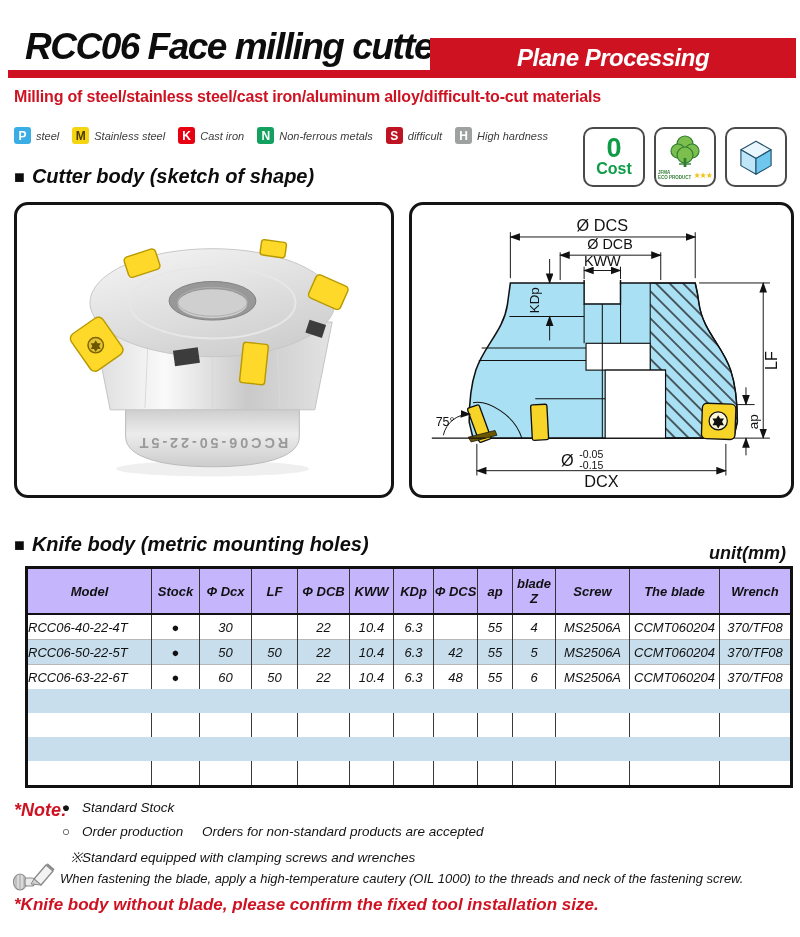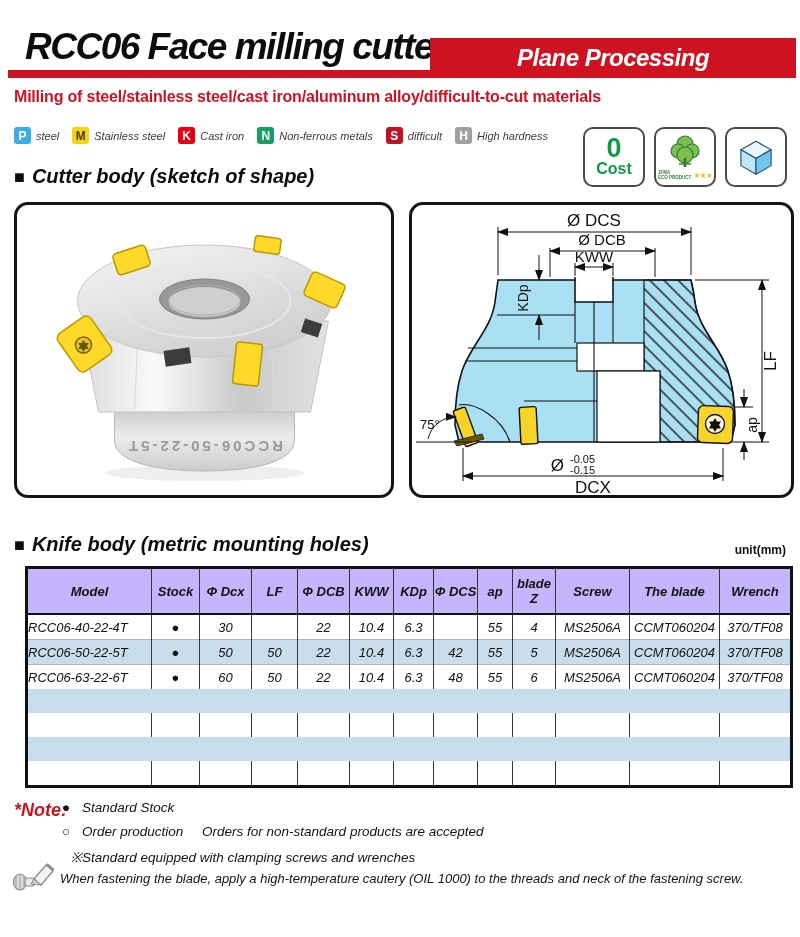--- a/index.html
+++ b/index.html
@@ -31,24 +31,24 @@
   .cost{font-weight:700;font-size:16px;color:var(--green);}
   .eco-strip{display:flex;align-items:flex-end;gap:2px;margin-top:1px;}
   .eco-txt{font-size:4.5px;line-height:1.1;color:#2f7d32;font-weight:700;white-space:pre-line;text-align:left;}
   .eco-stars{font-size:8px;color:#f0c419;letter-spacing:-1px;}
 
   
   .sec{position:absolute;font-style:italic;font-weight:700;font-size:20px;color:#0d0d0d;white-space:nowrap;}
   .sec .sq{font-style:normal;margin-right:7px;font-size:18px;}
   .sec1{left:14px;top:165px;}
   .sec2{left:14px;top:533px;}
-  .unit{position:absolute;right:14px;top:543px;font-weight:700;font-size:12px;}
-
-  
-  .imgbox{position:absolute;box-sizing:border-box;border:3px solid #141414;border-radius:14px;background:#fff;}
+  .unit{position:absolute;right:14px;top:543px;font-style:italic;font-weight:700;font-size:18px;}
+
+  
+  .imgbox{position:absolute;box-sizing:border-box;border:3px solid #141414;border-radius:14px;background:#fff;padding-left:16px;}
   .box-photo{left:14px;top:202px;width:380px;height:296px;}
   .box-diagram{left:409px;top:202px;width:385px;height:296px;}
   .imgbox svg{display:block;width:100%;height:100%;}
 
   .d-body{fill:var(--diag-blue);stroke:#111;stroke-width:1.6;}
   .d-hatch{fill:url(#hatch);stroke:#111;stroke-width:1.1;}
   .hatch-line{stroke:#1a1a1a;stroke-width:1.4;}
   .d-pocket{fill:#fff;stroke:#111;stroke-width:1.2;}
   .d-insert{fill:var(--insert-yellow);stroke:#111;stroke-width:1.4;}
   .d-line{stroke:#111;stroke-width:1.1;fill:none;}
@@ -442,14 +442,15 @@
 
   <svg class="oil-icon" viewBox="0 0 44 34">
     <ellipse cx="8" cy="22" rx="6.5" ry="8" fill="#d9d9d9" stroke="#8a8a8a" stroke-width="1.2"></ellipse>
     <path d="M4,16 L4,28 M8,14.5 L8,29.5 M12,16 L12,28" stroke="#a5a5a5" stroke-width="1"></path>
     <rect x="13" y="18" width="9" height="8" rx="2" fill="#e9e9e9" stroke="#8a8a8a" stroke-width="1.2"></rect>
     <polygon points="22,19 34,5 41,11 29,25" fill="#f3f3f3" stroke="#8a8a8a" stroke-width="1.3"></polygon>
     <polygon points="22,19 29,25 19,24" fill="#cfcfcf" stroke="#8a8a8a" stroke-width="1"></polygon>
     <line x1="35" y1="4" x2="42" y2="10" stroke="#8a8a8a" stroke-width="2"></line>
   </svg>
   <div class="oil-note">When fastening the blade, apply a high-temperature cautery (OIL 1000) to the threads and neck of the fastening screw.</div>
+  <div class="warning">*Knife body without blade, please confirm the fixed tool installation size.</div>
 
 </div>
 
 </body></html>

